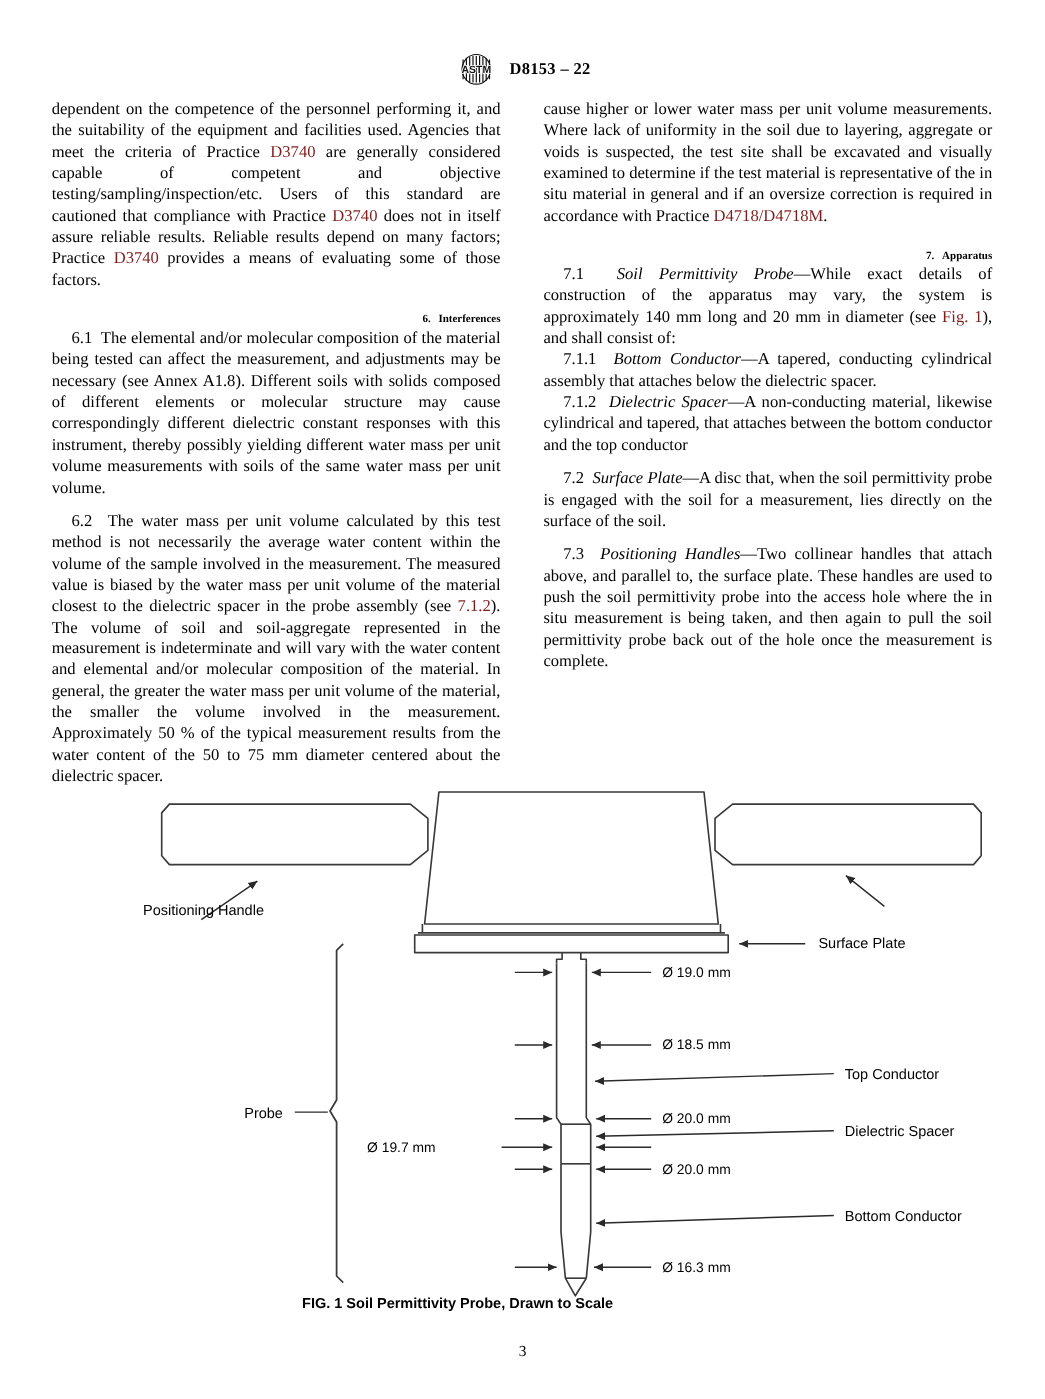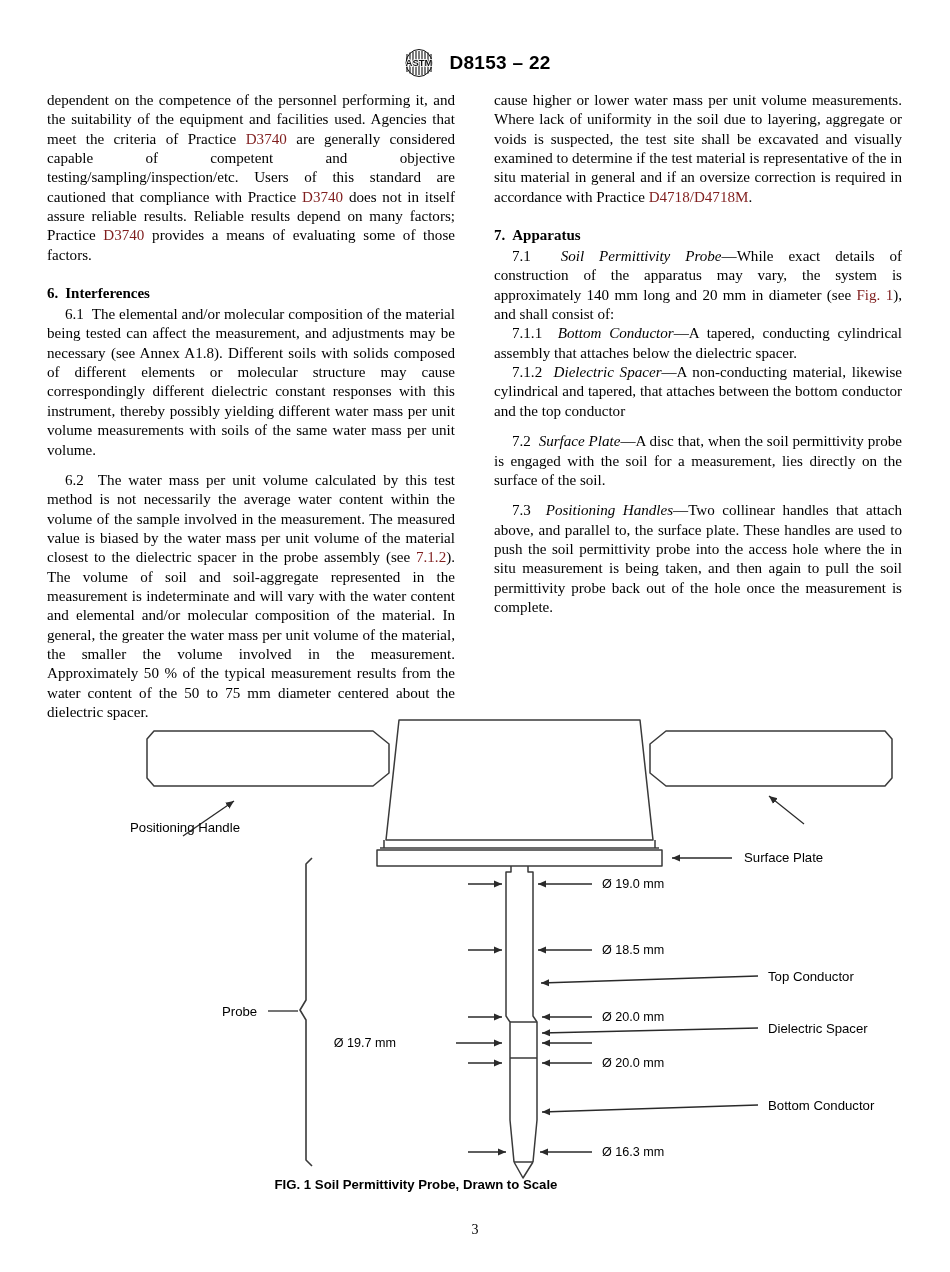--- a/index.html
+++ b/index.html
@@ -26,23 +26,23 @@
     align-items: center;
     justify-content: center;
     gap: 10px;
   }
   .astm-logo {
     width: 40px;
     height: 30px;
     flex: 0 0 auto;
   }
   .header-title {
-    font-family: Liberation Sans, sans-serif;
+    font-family: Liberation Serif, serif;
     font-weight: bold;
-    font-size: 19px;
+    font-size: 15px;
     letter-spacing: 0.3px;
     white-space: nowrap;
   }
 
   
   .columns {
     position: absolute;
     top: 91px;
     left: 47px;
     width: 856px;
@@ -61,23 +61,24 @@
     hyphens: manual;
   }
   p.indent {
     text-indent: 18px;
   }
   p.gap {
     margin-top: 11px;
   }
   h2.section {
     margin: 20px 0 3px 0;
-    font-size: 15px;
+    font-size: 10px;
     font-weight: bold;
     font-family: "Liberation Serif", "DejaVu Serif", serif;
+    text-align: right;
   }
   h2.section .num {
     margin-right: 7px;
   }
   .ref {
     color: #7f1d1d;
   }
   .term {
     font-style: italic;
   }

